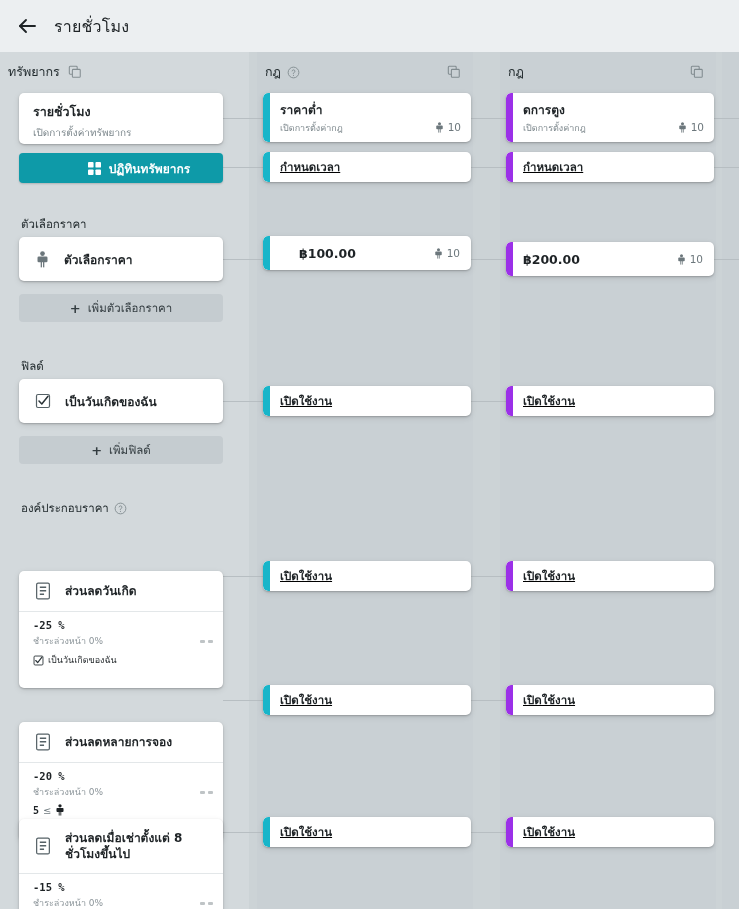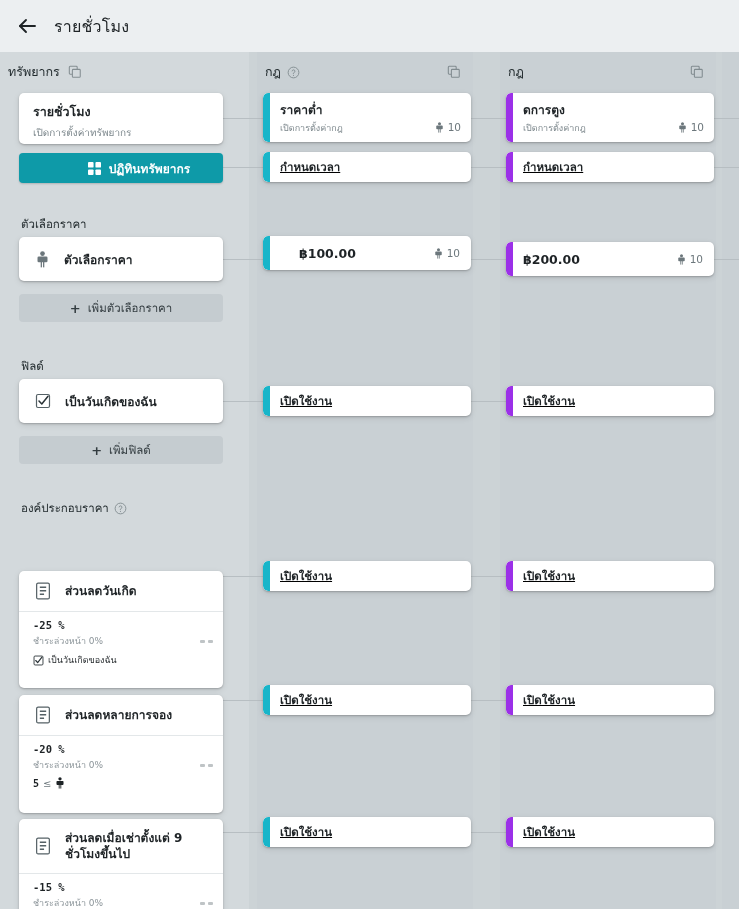--- a/index.html
+++ b/index.html
@@ -287,21 +287,21 @@
             <svg width="11" height="11" viewBox="0 0 16 16" fill="none" stroke="#2b3438" stroke-width="1.3">
               <rect x="1.5" y="1.5" width="13" height="13" rx="1.5"></rect>
               <polyline points="4,8 6.8,11 13,3.2" stroke-width="1.7" stroke-linecap="round" stroke-linejoin="round"></polyline>
             </svg>
           </span>
           <span>เป็นวันเกิดของฉัน</span>
         </div>
       </div>
     </div>
 
-    <div class="card disc-card" style="top:643px; height:118px;">
+    <div class="card disc-card" style="top:670px; height:118px;">
       <div class="disc-head">
         <span style="display:flex;flex:0 0 auto;">
           <svg width="16" height="18" viewBox="0 0 14 17" fill="none" stroke="#556166" stroke-width="1.15">
             <rect x="1" y="1" width="12" height="15" rx="1.4"></rect>
             <line x1="4" y1="5" x2="10" y2="5" stroke-width="1.3"></line>
             <line x1="4" y1="8.3" x2="10" y2="8.3" stroke-width="1.3"></line>
             <line x1="4" y1="11.6" x2="8" y2="11.6" stroke-width="1.3"></line>
           </svg>
         </span>
         <span class="dh-title">ส่วนลดหลายการจอง</span>
@@ -335,21 +335,21 @@
     <div class="card disc-card" style="top:767px; height:122px;">
       <div class="disc-head">
         <span style="display:flex;flex:0 0 auto;">
           <svg width="16" height="18" viewBox="0 0 14 17" fill="none" stroke="#556166" stroke-width="1.15">
             <rect x="1" y="1" width="12" height="15" rx="1.4"></rect>
             <line x1="4" y1="5" x2="10" y2="5" stroke-width="1.3"></line>
             <line x1="4" y1="8.3" x2="10" y2="8.3" stroke-width="1.3"></line>
             <line x1="4" y1="11.6" x2="8" y2="11.6" stroke-width="1.3"></line>
           </svg>
         </span>
-        <span class="dh-title">ส่วนลดเมื่อเช่าตั้งแต่ 9 ชั่วโมงขึ้นไป</span>
+        <span class="dh-title">ส่วนลดเมื่อเช่าตั้งแต่ 8 ชั่วโมงขึ้นไป</span>
       </div>
       <div class="disc-sep"></div>
       <div class="disc-body">
         <div class="disc-pct">-15 %</div>
         <div class="disc-line2">
           <span class="disc-prepay">ชำระล่วงหน้า 0%</span>
           <span class="d-flex"></span>
           <span class="drag-handle">
               <i></i>
               <i></i>

